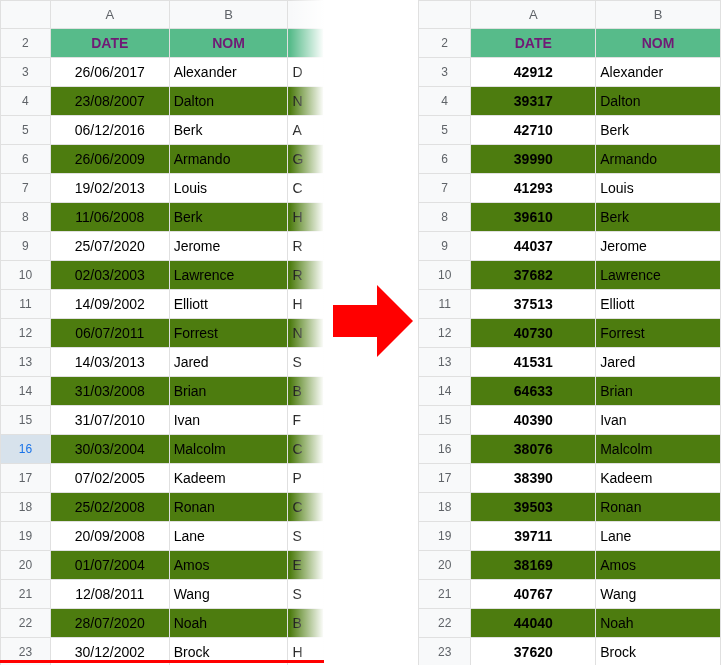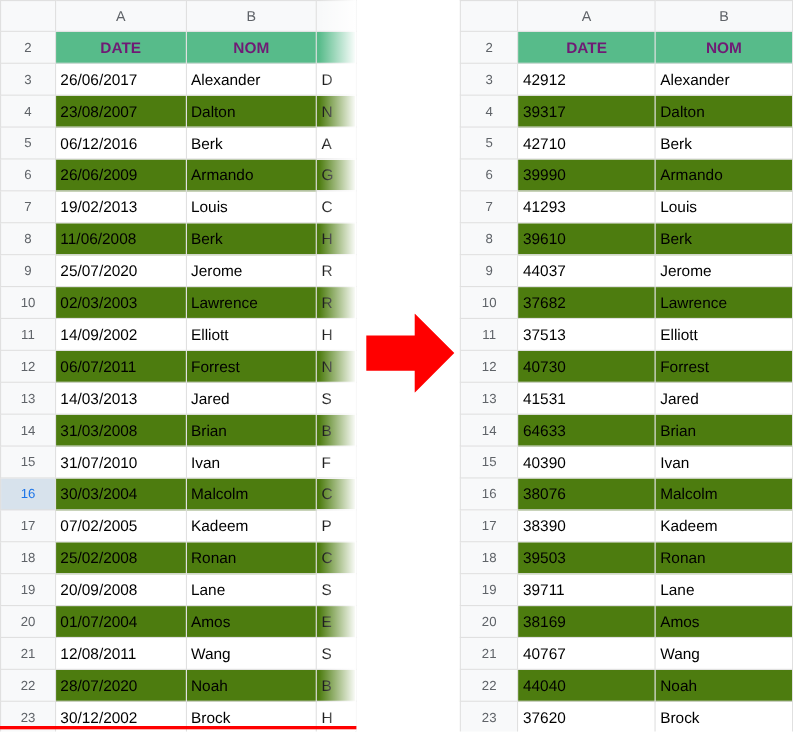--- a/index.html
+++ b/index.html
@@ -45,25 +45,25 @@
     color: #1a73e8;
   }
   td.cell {
     border: 1px solid #e0e0e0;
     font-size: 14px;
     color: #000;
     height: 29px;
     padding: 0 4px;
     white-space: nowrap;
   }
-  td.cell.date { text-align: left; width: 100px; margin-left: 35px; }
+  td.cell.date { text-align: center; width: 100px; margin-left: 35px; }
   td.cell.nom { text-align: left; width: 100px; }
   td.cell.extra { text-align: left; width: 30px; overflow:hidden; padding-left:4px;}
   
-  td.cell.date-r { text-align: left; width: 100px; }
+  td.cell.date-r { text-align: center; width: 100px; font-weight: bold; }
   td.cell.nom-r { text-align: left; width: 100px; }
   
   tr.striped td.cell { background: #4d7c0f; }
   tr.header-row td.cell {
     background: #57bb8a;
     color: #701a75;
     font-weight: bold;
     text-align: center;
   }
   

